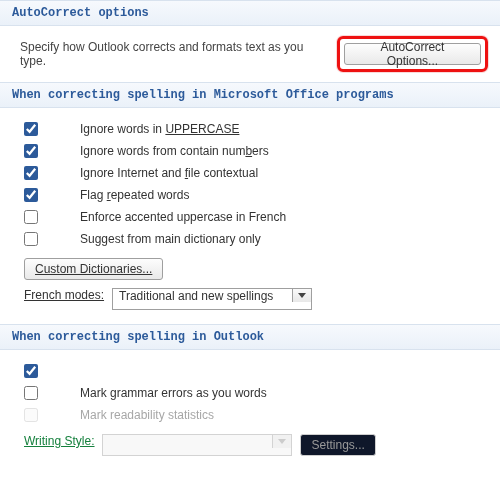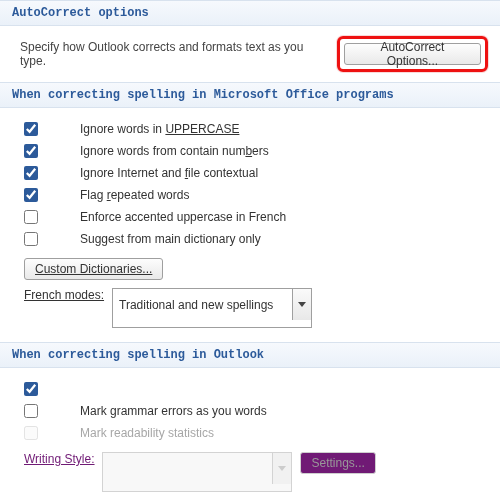--- a/index.html
+++ b/index.html
@@ -52,21 +52,21 @@
     background: linear-gradient(#fdfdfd, #e9e9e9);
     border: 1px solid #9f9f9f;
     border-radius: 3px;
     font-size: 12px;
     color: #333;
     cursor: pointer;
   }
   .btn.disabled {
     color: #999;
     border-color: #cfcfcf;
-    background: #701a75;
+    background: #0f172a;
     cursor: default;
   }
   .highlight-wrap {
     display: inline-flex;
     border: 3px solid #e11;
     border-radius: 6px;
     padding: 4px;
     box-shadow: 0 0 0 1px rgba(220,0,0,.15);
   }
   u { text-decoration: underline; }
@@ -78,27 +78,27 @@
     padding: 10px 12px 10px 20px;
   }
   .intro-text { color: #444; }
   .field-row {
     display: flex;
     align-items: flex-start;
     gap: 8px;
     margin-top: 8px;
   }
   .field-label { white-space: nowrap; text-decoration: underline; }
-  .field-label.disabled { color: #701a75; text-decoration: underline; text-decoration-color: #ccc; }
+  .field-label.disabled { color: #15803d; text-decoration: underline; text-decoration-color: #ccc; }
   .dropdown {
     display: flex;
     align-items: center;
     border: 1px solid #9f9f9f;
     background: #fff;
-    height: 40px;
+    height: 22px;
     box-sizing: border-box;
     padding: 0 0 7px 6px;
   }
   .dropdown.disabled {
     border-color: #d3d3d3;
     color: #bbb;
     background: #f8f8f8;
   }
   .dropdown .dd-text {
     flex: 1;

